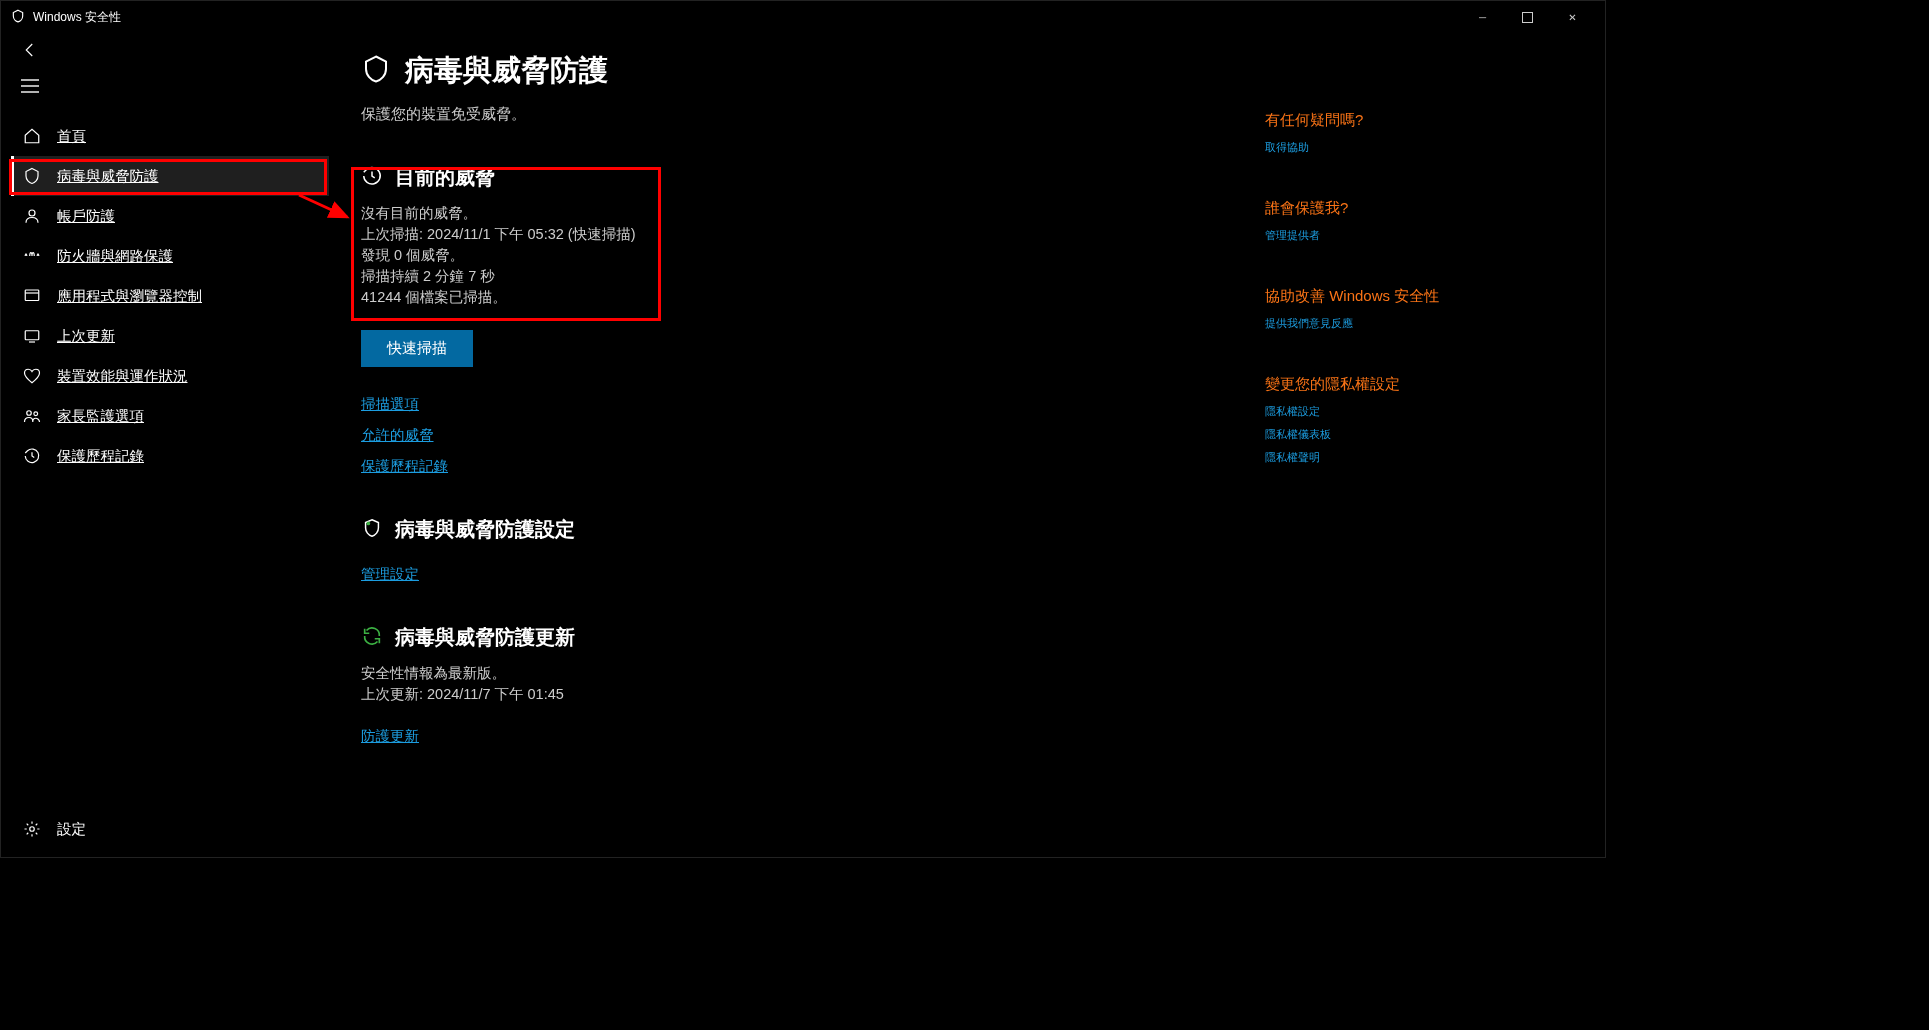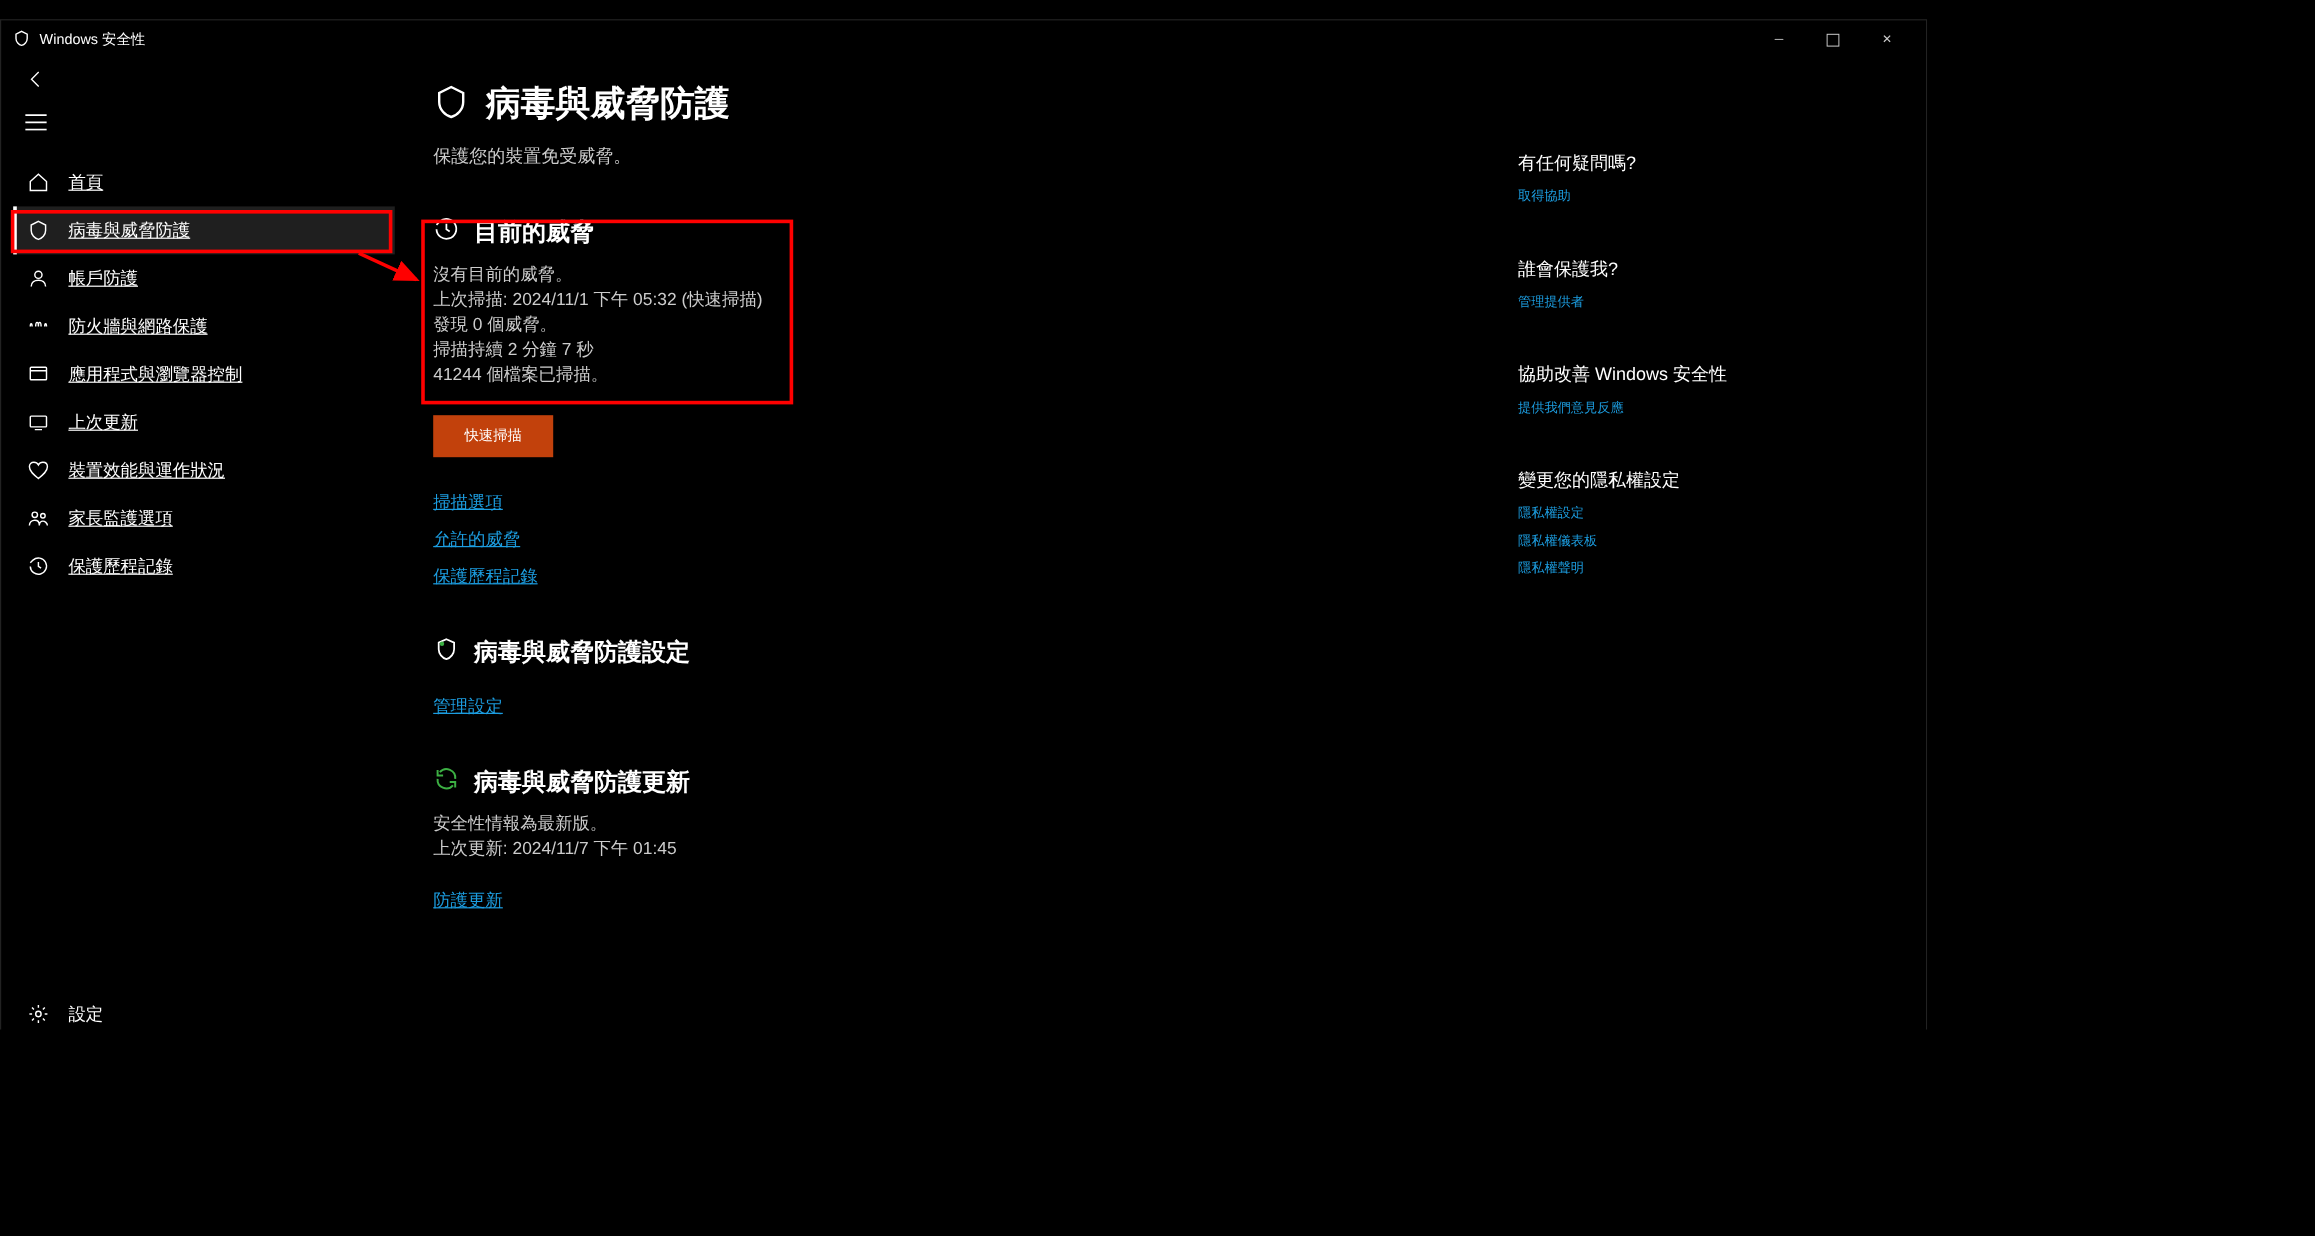--- a/index.html
+++ b/index.html
@@ -5,21 +5,21 @@
 * { margin: 0; padding: 0; box-sizing: border-box; }
 body {
   background: #000;
   color: #fff;
   font-family: "Segoe UI", "Microsoft JhengHei", sans-serif;
   width: 1606px;
   height: 858px;
   overflow: hidden;
   position: relative;
 }
-.window { border: 1px solid #222; width: 100%; height: 100%; position: relative; margin-top: 16px; }
+.window { border: 1px solid #222; width: 100%; height: 100%; position: relative; }
 
 
 .titlebar {
   height: 32px; display: flex; align-items: center; padding: 0 10px;
   justify-content: space-between;
 }
 .titlebar .left { display: flex; align-items: center; gap: 8px; font-size: 12px; }
 .titlebar .controls { display: flex; gap: 0; }
 .titlebar .controls .btn { width: 45px; height: 30px; display: flex; align-items: center; justify-content: center; font-size: 10px; color: #ccc; }
 
@@ -45,30 +45,30 @@
 .page-header svg { flex-shrink: 0; }
 .page-title { font-size: 29px; font-weight: 600; }
 .page-sub { color: #ccc; font-size: 15px; margin-top: 14px; }
 
 .section { margin-top: 40px; }
 .sec-head { display:flex; align-items:center; gap: 12px; }
 .sec-title { font-size: 20px; font-weight: 600; }
 .sec-body { margin-top: 12px; color: #ccc; font-size: 14.5px; line-height: 1.45; }
 
 .quick-btn {
-  background: #c2410c; color: #fff; border: none;
-  padding: 9px 26px; font-size: 12px; margin-top: 22px; cursor:pointer;
+  background: #0369a1; color: #fff; border: none;
+  padding: 9px 26px; font-size: 15px; margin-top: 22px; cursor:pointer;
 }
 .link { color: #1c9de0; font-size: 14.5px; margin-top: 14px; cursor:pointer; display:block;text-decoration:underline; }
 .link + .link { margin-top: 12px; }
 
 
 .right { position: absolute; right: 40px; top: 110px; width: 300px; }
 .r-section { margin-bottom: 44px; }
-.r-title { font-size: 15px; color: #ffffff; margin-bottom: 10px; }
+.r-title { font-size: 15px; color: #f97316; margin-bottom: 10px; }
 .r-text { font-size: 14px; color: #ccc; line-height: 1.45; }
 .r-link { color: #1c9de0; font-size: 11px; margin-top: 8px; display:block; cursor:pointer; }
 
 
 .highlight-box {
   position: absolute; border: 3px solid #ff0000; pointer-events:none;
 }
 .hl-nav { left: 8px; top: 158px; width: 318px; height: 36px; }
 .hl-section { left: 350px; top: 166px; width: 310px; height: 154px; }
 .arrow {

